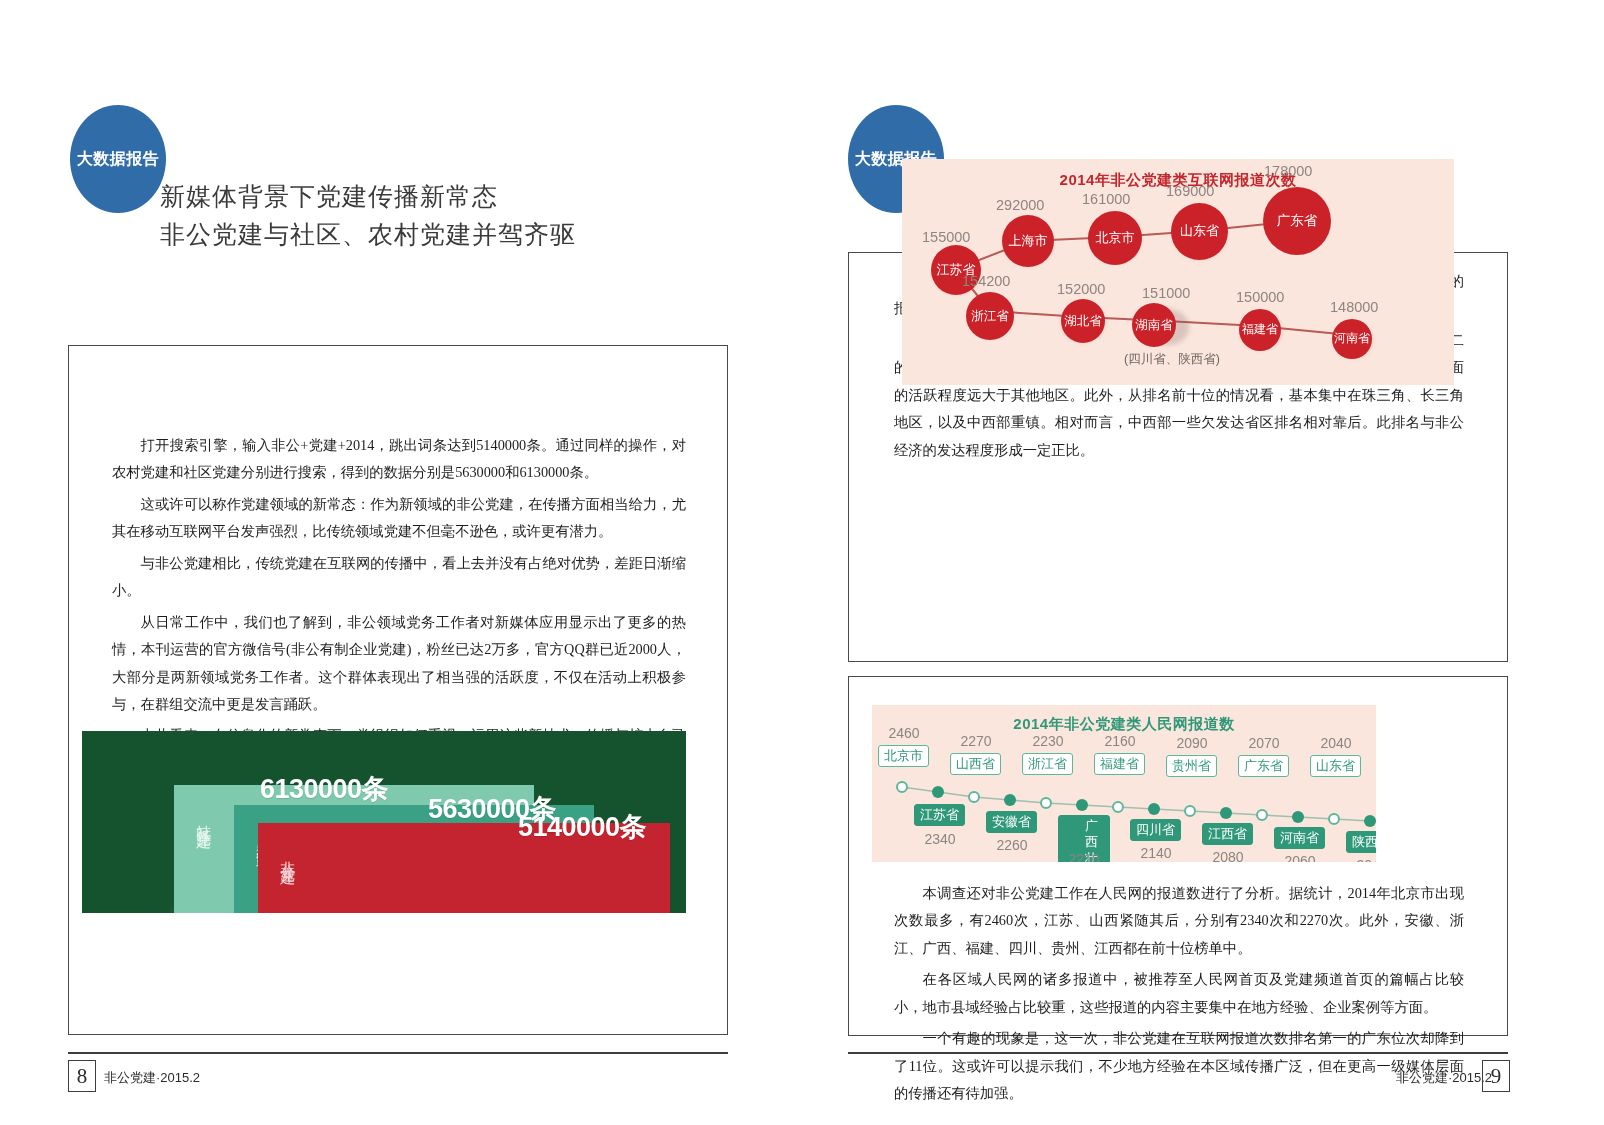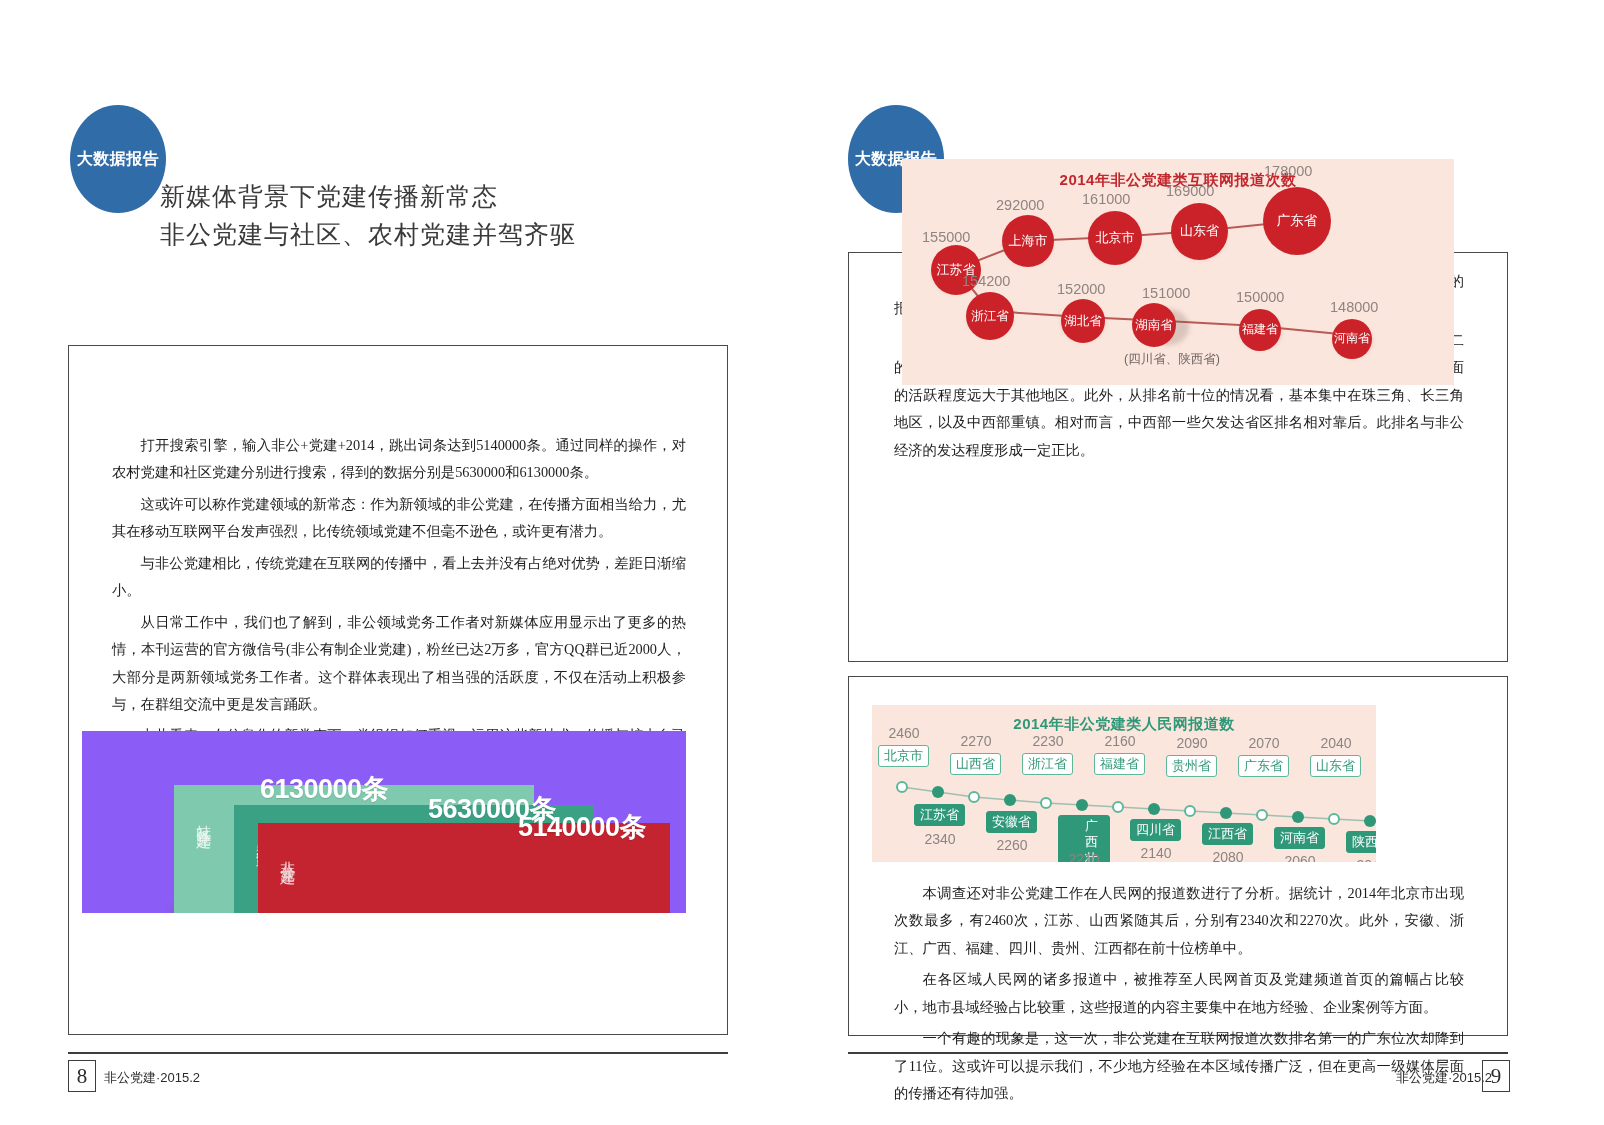--- a/index.html
+++ b/index.html
@@ -32,21 +32,21 @@
 
   
   .copy{position:absolute;}
   .copy p{
     margin:0 0 4px 0;font-size:14.3px;line-height:1.92;text-align:justify;
     text-indent:2em;color:#1d1d1d;
     font-family:"Liberation Serif","DejaVu Serif",serif;
   }
 
   
-  .barchart{position:absolute;background:#8b5cf6;overflow:hidden;}
+  .barchart{position:absolute;background:#14532d;overflow:hidden;}
   .bar{position:absolute;box-sizing:border-box;}
   .bar-value{
     position:absolute;color:#ffffff;font-weight:bold;white-space:nowrap;
     font-family:"Liberation Sans","DejaVu Sans",sans-serif;
     font-size:27px;letter-spacing:-.5px;text-shadow:0 1px 1px rgba(0,0,0,.12);
   }
   .bar-name{
     position:absolute;writing-mode:vertical-rl;color:#ffffff;opacity:.82;
     font-size:15px;letter-spacing:3px;line-height:1.25;
     font-family:"Liberation Sans","DejaVu Sans",sans-serif;white-space:nowrap;

